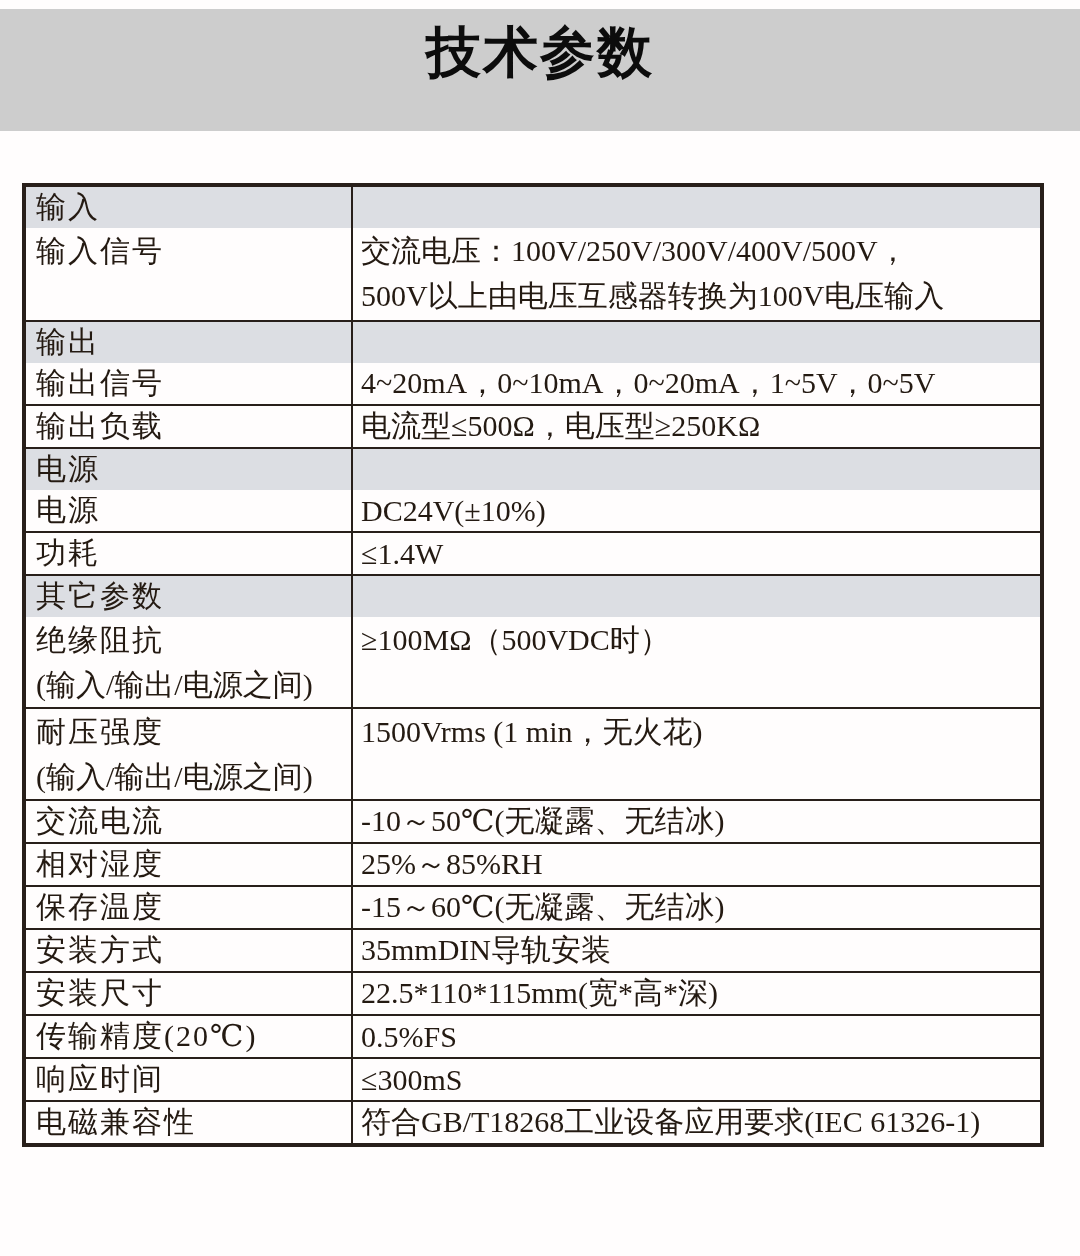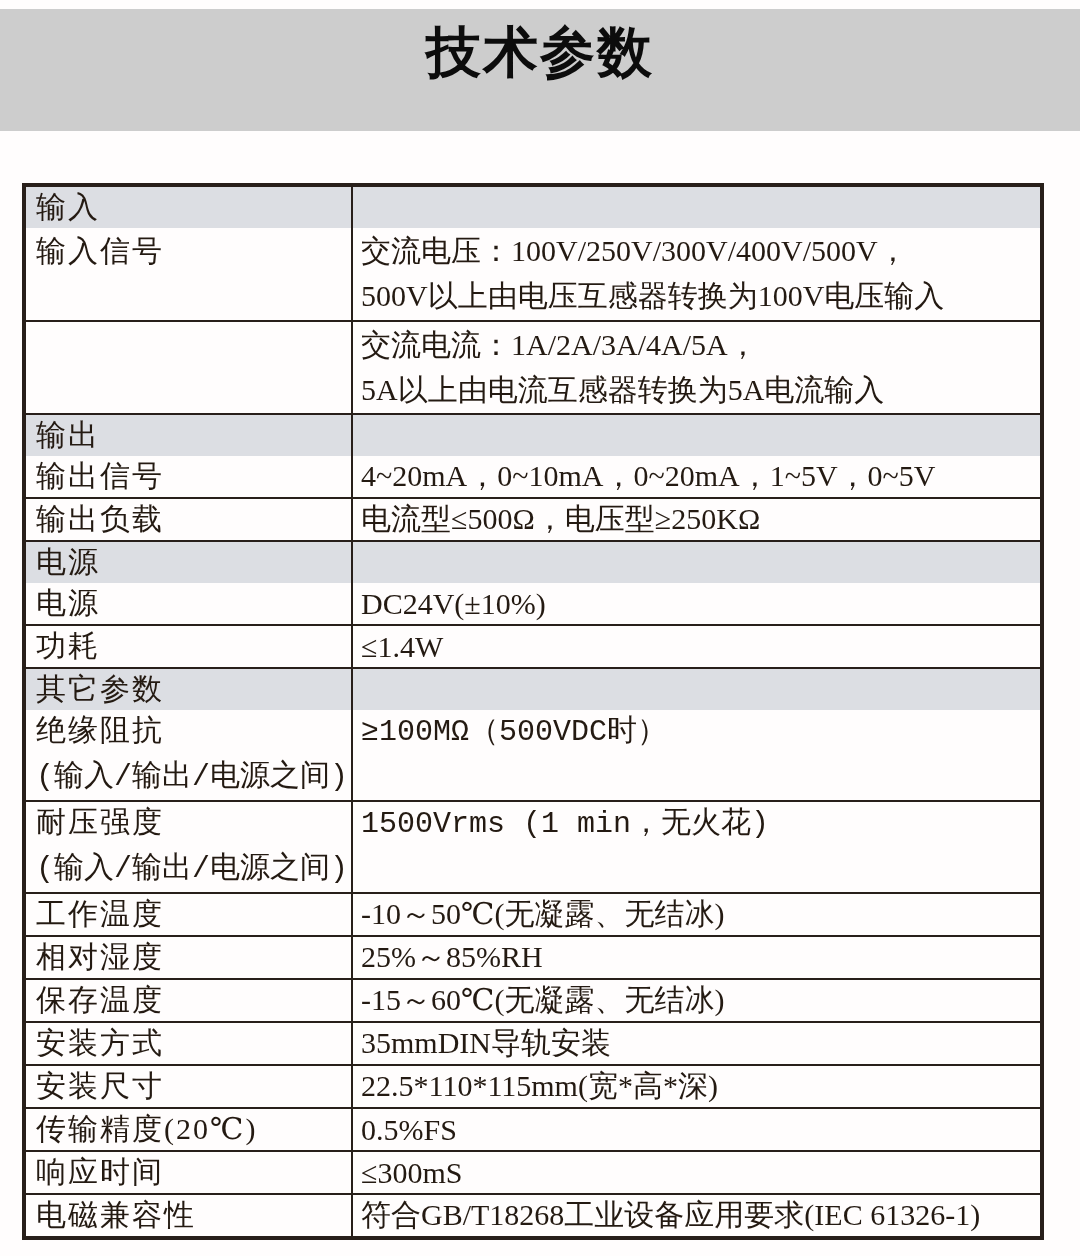--- a/index.html
+++ b/index.html
@@ -62,21 +62,21 @@
     border-right:2px solid var(--border);
     padding:0 2px 0 10px;
     letter-spacing:2px;
     margin-top:32px;
   }
   td.value{padding:0 2px 0 8px;}
   tr.section{height:35px;background:var(--section_bg);}
   tr.section td{background:var(--section_bg);}
   tr.single{height:32px;}
   tr.double{height:93px;}
-  tr.double2{height:90px;font-family:Liberation Mono, monospace;}
+  tr.double2{height:90px;}
   tr.double td,tr.double2 td{
     vertical-align:top;
     line-height:45px;
     padding-top:0;
   }
   .label-sub{letter-spacing:0;}
 </style>
 </head>
 <body>
 
@@ -92,27 +92,20 @@
   <tbody>
     <tr class="section">
       <td class="label">输入</td>
       <td class="value"></td>
     </tr>
     <tr class="double">
       <td class="label">输入信号</td>
       <td class="value">
         <div>交流电压：100V/250V/300V/400V/500V，</div>
         <div>500V以上由电压互感器转换为100V电压输入</div>
-      </td>
-    </tr>
-    <tr class="double">
-      <td class="label"></td>
-      <td class="value">
-        <div>交流电流：1A/2A/3A/4A/5A，</div>
-        <div>5A以上由电流互感器转换为5A电流输入</div>
       </td>
     </tr>
     <tr class="section">
       <td class="label">输出</td>
       <td class="value"></td>
     </tr>
     <tr class="single">
       <td class="label">输出信号</td>
       <td class="value">4~20mA，0~10mA，0~20mA，1~5V，0~5V</td>
     </tr>
@@ -144,21 +137,21 @@
       <td class="value">≥100MΩ（500VDC时）</td>
     </tr>
     <tr class="double2">
       <td class="label">
         <div>耐压强度</div>
         <div class="label-sub">(输入/输出/电源之间)</div>
       </td>
       <td class="value">1500Vrms (1 min，无火花)</td>
     </tr>
     <tr class="single">
-      <td class="label">工作温度</td>
+      <td class="label">交流电流</td>
       <td class="value">-10～50℃(无凝露、无结冰)</td>
     </tr>
     <tr class="single">
       <td class="label">相对湿度</td>
       <td class="value">25%～85%RH</td>
     </tr>
     <tr class="single">
       <td class="label">保存温度</td>
       <td class="value">-15～60℃(无凝露、无结冰)</td>
     </tr>

